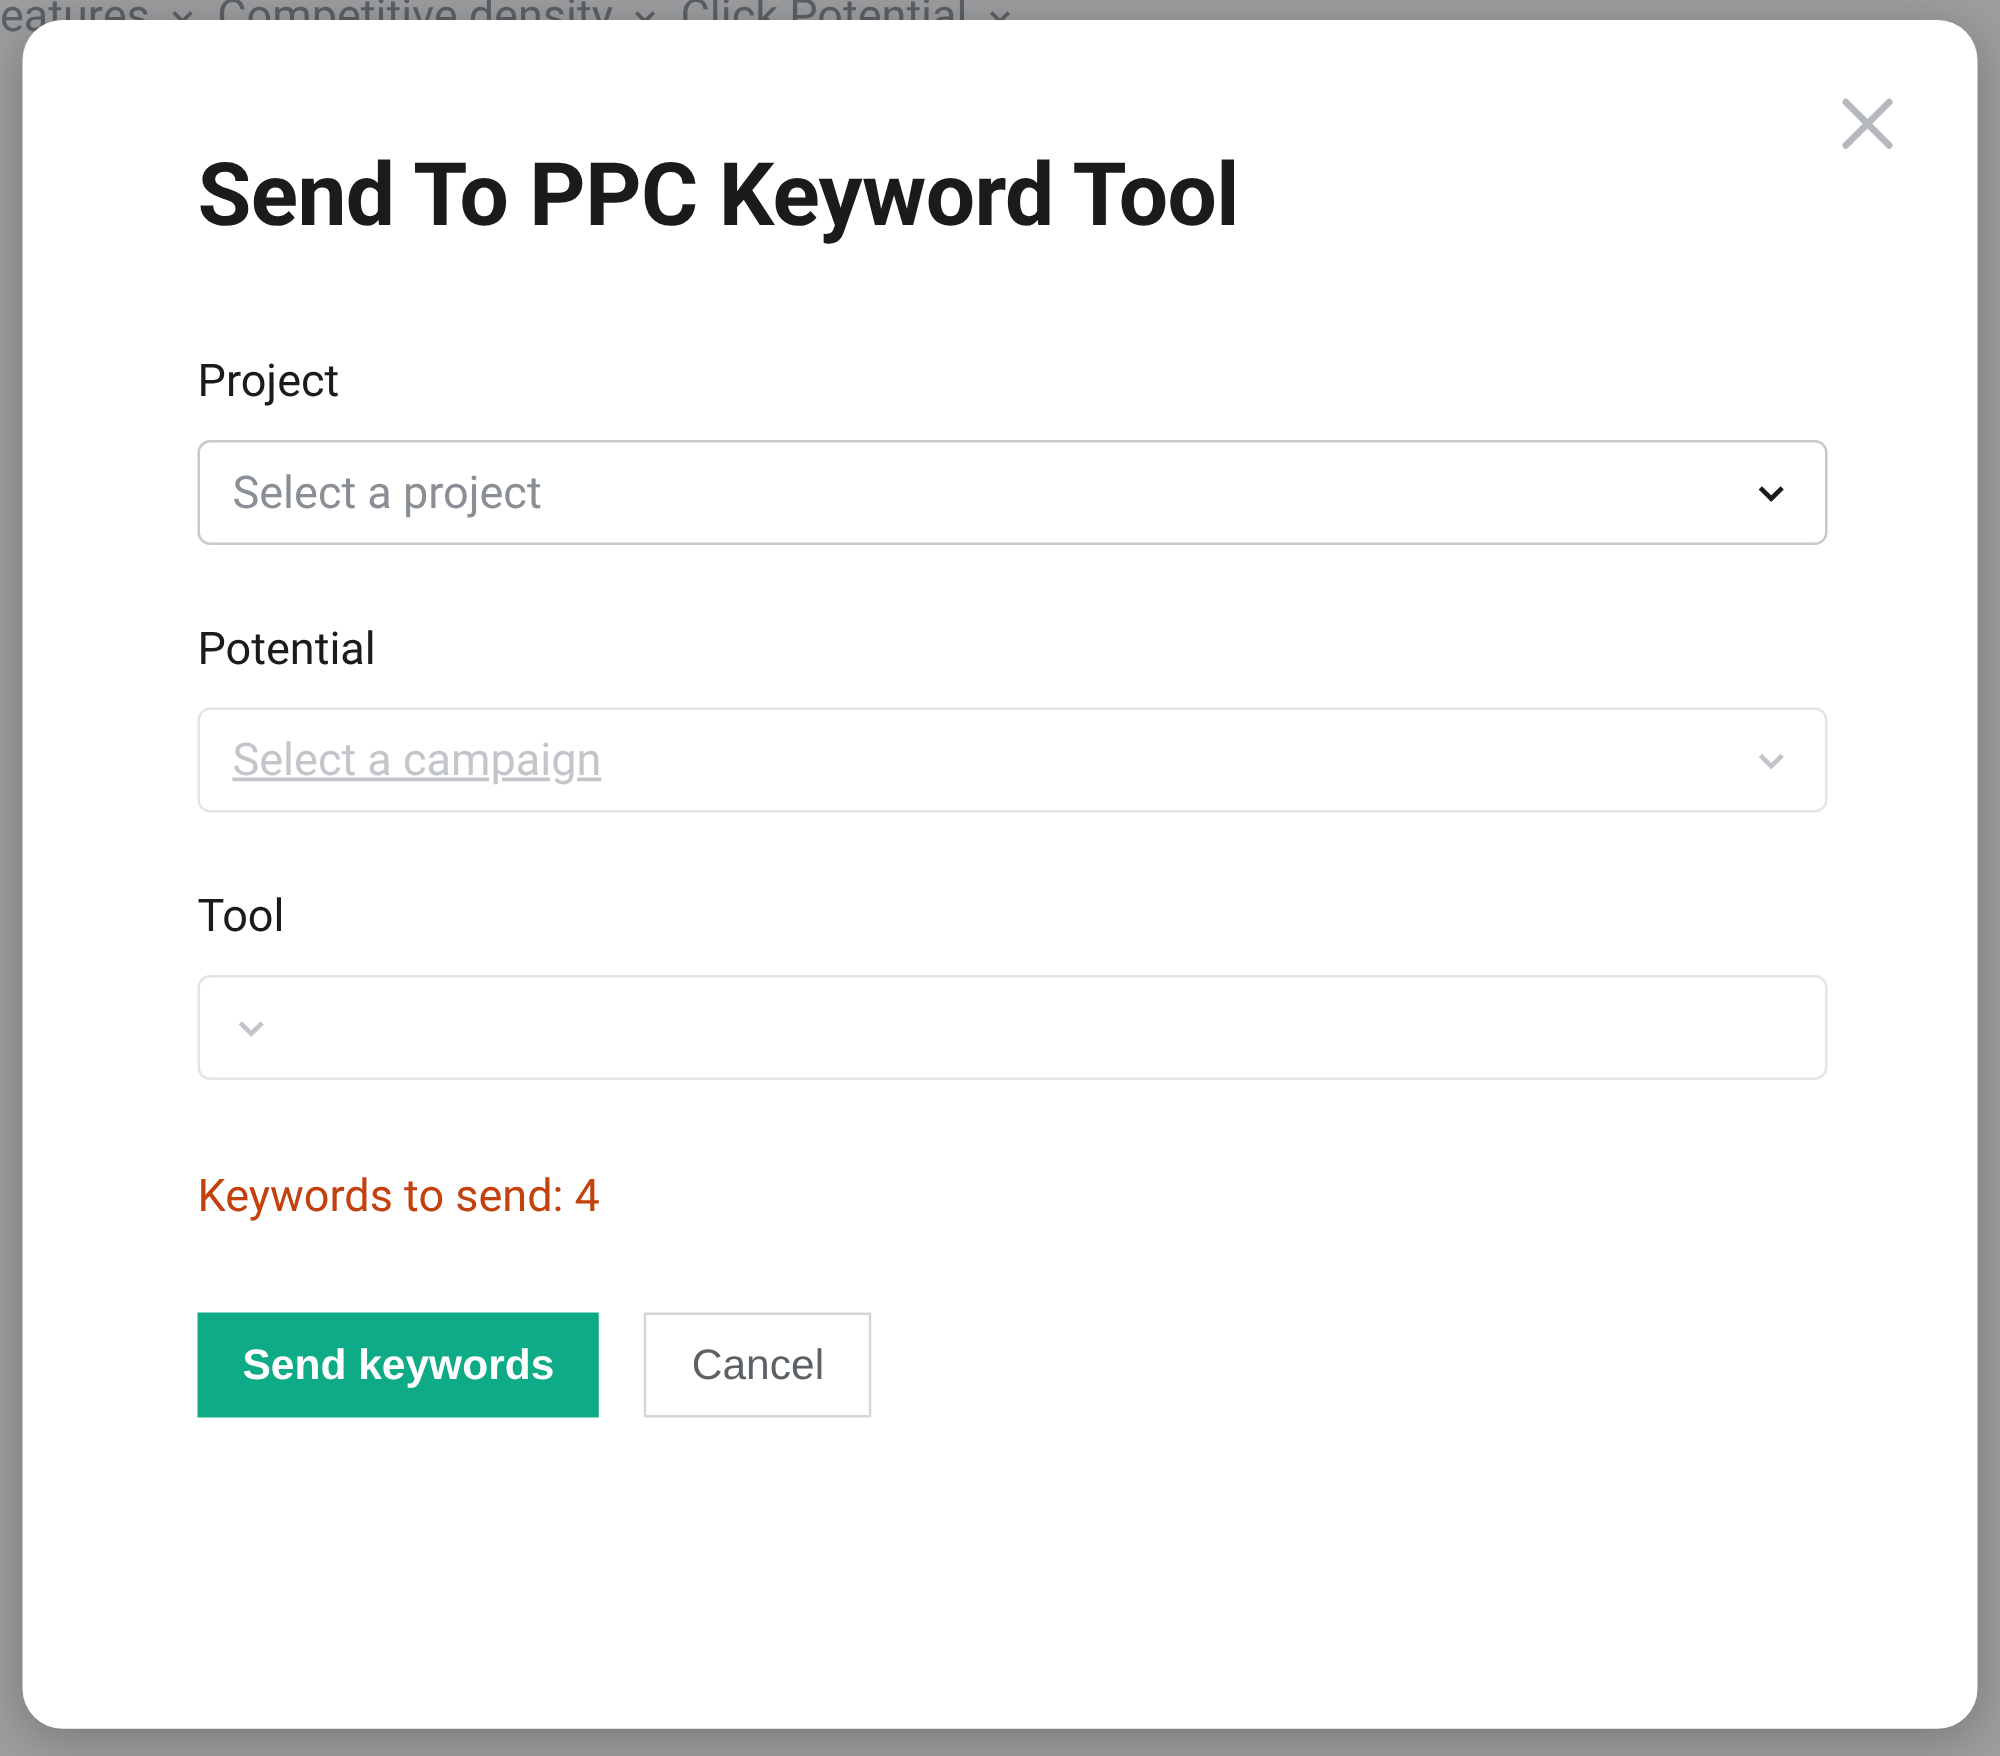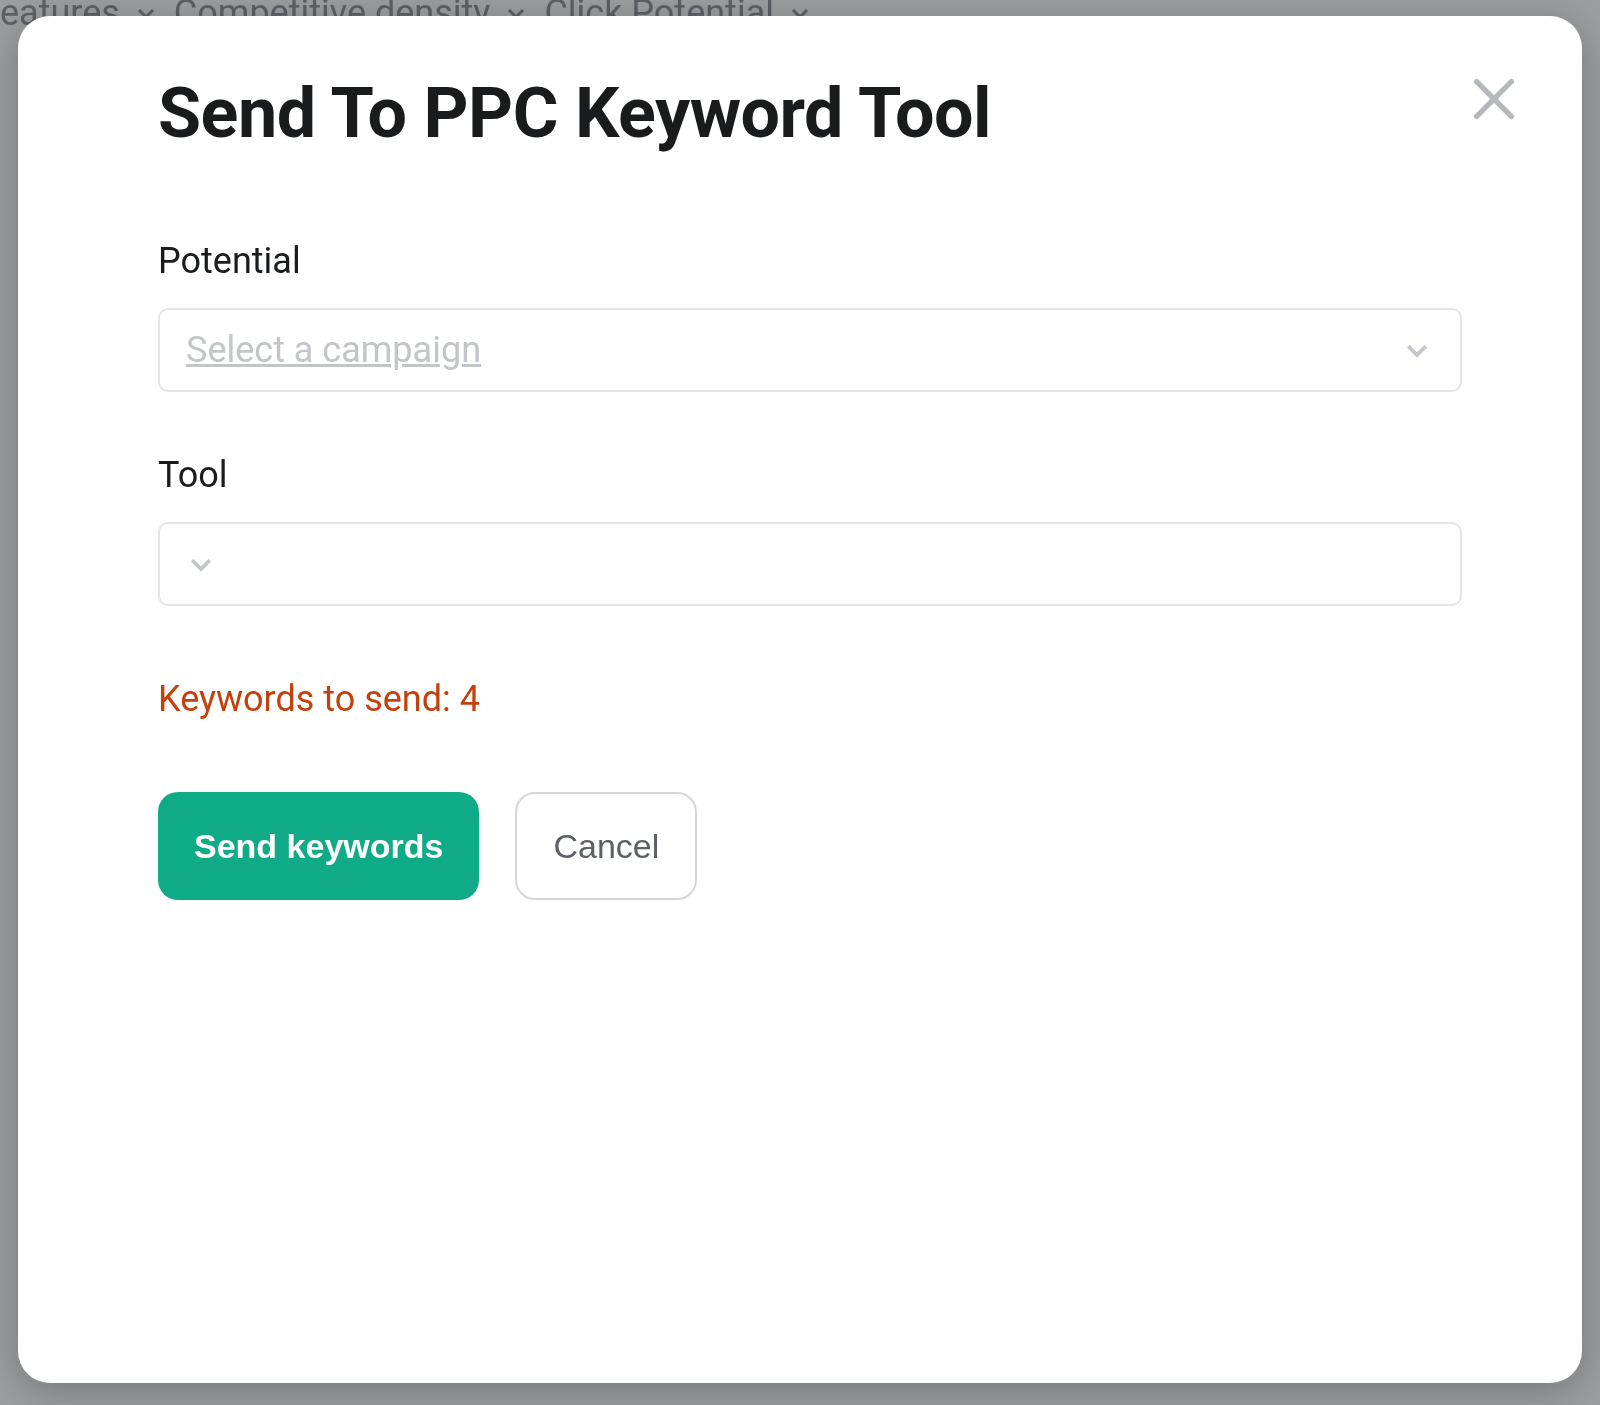--- a/index.html
+++ b/index.html
@@ -44,21 +44,21 @@
 
   .modal {
     position: absolute;
     left: 18px;
     right: 18px;
     top: 16px;
     bottom: 22px;
     background: #fff;
     border-radius: 32px;
     box-shadow: 0 8px 40px rgba(0,0,0,0.25);
-    padding: 56px 120px 80px 140px;
+    padding: 100px 120px 80px 140px;
   }
 
   .close-btn {
     position: absolute;
     top: 52px;
     right: 56px;
     width: 64px;
     height: 64px;
     background: transparent;
     border: none;
@@ -127,22 +127,22 @@
     font-weight: 400;
   }
 
   .actions {
     display: flex;
     gap: 36px;
     align-items: center;
   }
 
   .btn {
-    height: 108px;
-    border-radius: 20px;
+    height: 84px;
+    border-radius: 0;
     font-size: 34px;
     font-weight: 500;
     padding: 0 36px;
     cursor: pointer;
     border: none;
     display: inline-flex;
     align-items: center;
     justify-content: center;
   }
   .btn-primary {
@@ -194,20 +194,31 @@
     <span>
       <svg viewBox="0 0 24 24" fill="none" stroke="currentColor" stroke-width="2.5" stroke-linecap="round">
         <line x1="4" y1="4" x2="20" y2="20"></line>
         <line x1="20" y1="4" x2="4" y2="20"></line>
       </svg>
     </span>
   </button>
 
   <h1 class="modal-title">Send To PPC Keyword Tool</h1>
 
+  <div class="field">
+    <div class="field-label">Project</div>
+    <div class="select">
+      <span class="placeholder">Select a project</span>
+      <span class="chev">
+        <svg viewBox="0 0 24 24" fill="none" stroke="currentColor" stroke-width="3">
+            <polyline points="5 9 12 16 19 9"></polyline>
+          </svg>
+      </span>
+    </div>
+  </div>
 
   <div class="field">
     <div class="field-label">Potential</div>
     <div class="select disabled">
       <span class="placeholder">Select a campaign</span>
       <span class="chev">
         <svg viewBox="0 0 24 24" fill="none" stroke="currentColor" stroke-width="3">
             <polyline points="5 9 12 16 19 9"></polyline>
           </svg>
       </span>

